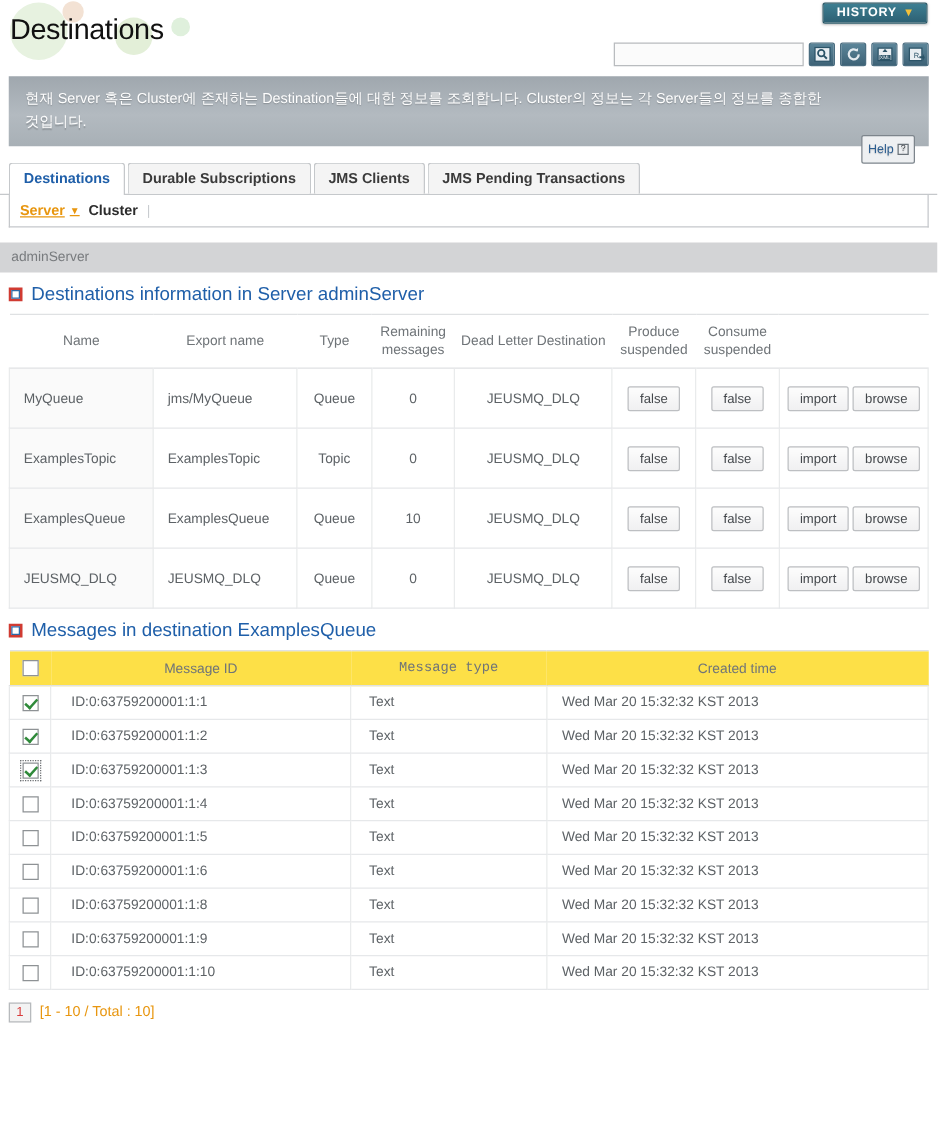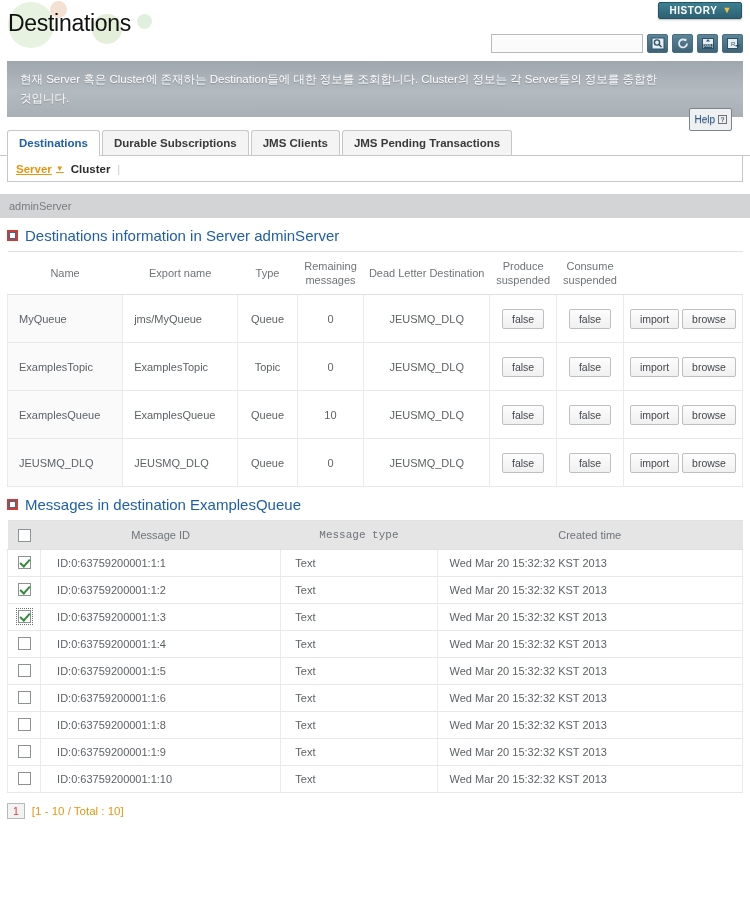--- a/index.html
+++ b/index.html
@@ -233,21 +233,21 @@
   }
   .stack-btns { display: flex; flex-direction: row; align-items: center; gap: 3px; }
   .stack-btns .flat-btn { min-width: 46px; text-align: center; }
 
   
   .msg-table thead th {
     font-size: 11px; font-weight: normal; color: #6f7478;
     border-top: 1px solid #dfe1e3;
     border-bottom: 1px solid #dfe1e3;
     padding: 7px 4px;
-    background: #e5e5e5;
+    background: #fde047;
   }
   .msg-table td {
     font-size: 11px; color: #5d6266;
     border-bottom: 1px solid #e6e8ea;
     border-right: 1px solid #e9ebec;
     padding: 7px 6px;
     height: 26px;
   }
   .msg-table td.chk-cell {
     width: 34px; text-align: center; border-left: 1px solid #e9ebec;

